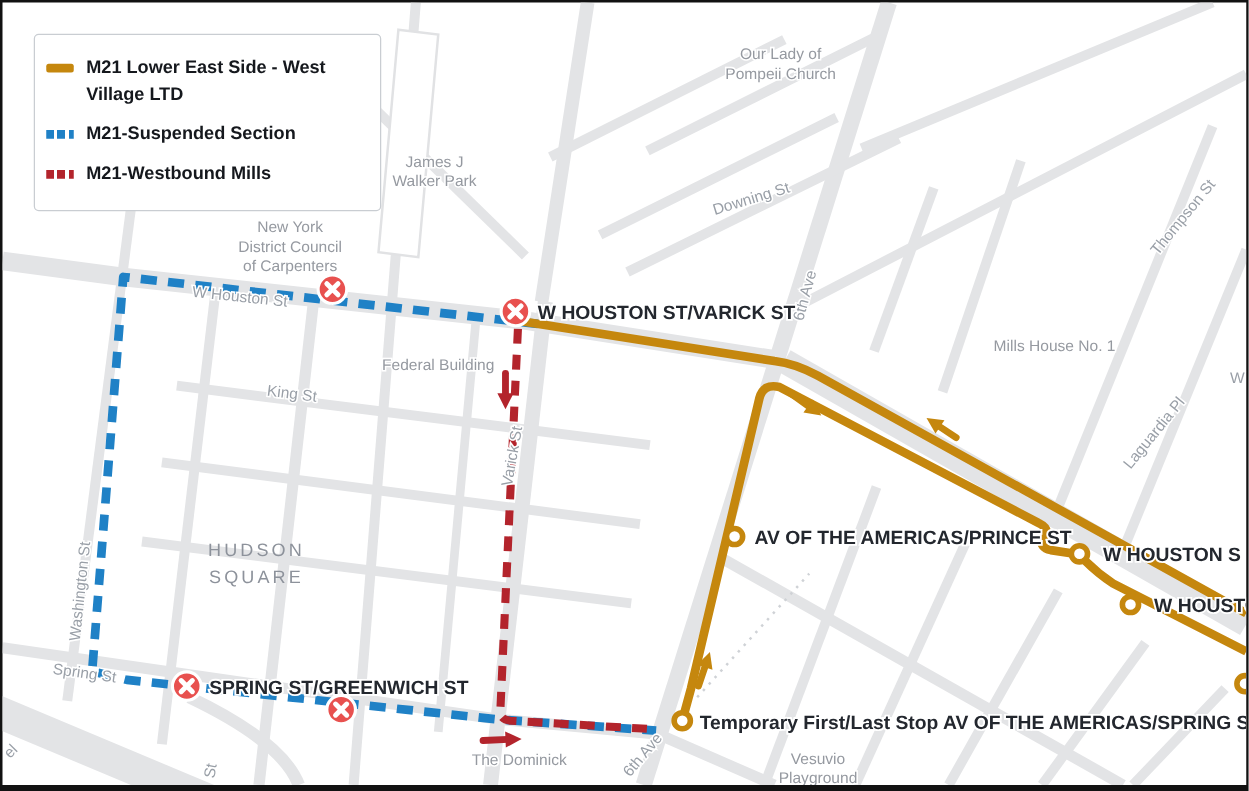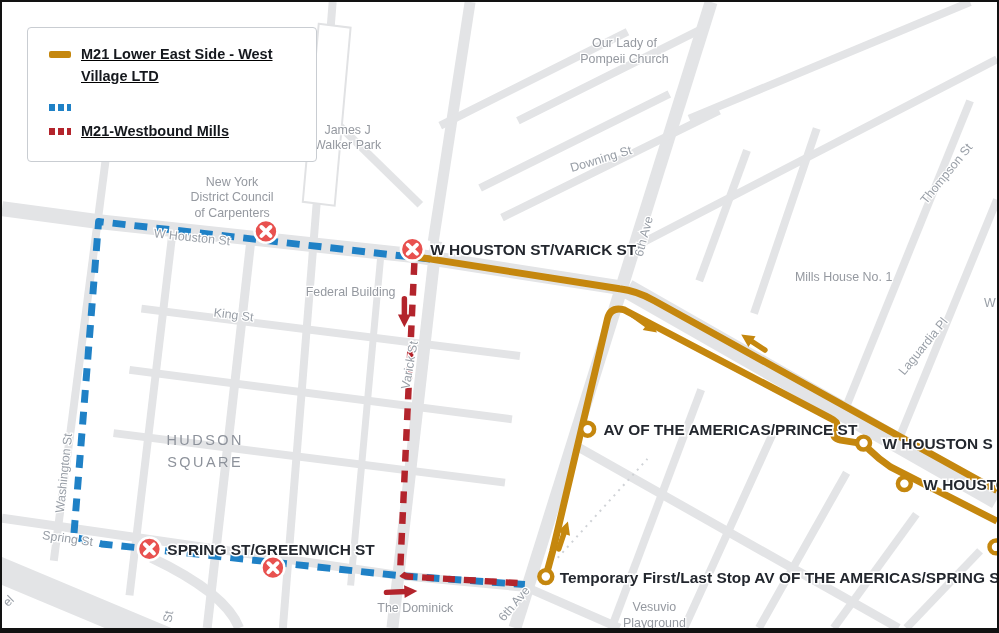--- a/index.html
+++ b/index.html
@@ -7,21 +7,21 @@
     position:relative;width:995px;height:626px;
     border:2px solid #121212;border-bottom-width:5px;
     background:#fff;overflow:hidden;
     font-family:"Liberation Sans",sans-serif;
   }
   .frame > svg{position:absolute;left:0;top:0;}
   
   .legend{
     position:absolute;left:25px;top:25px;width:253px;
     background:#fff;border:1px solid #c9cdd2;border-radius:4px;
-    padding:16px 14px 8px 21px;z-index:5;text-decoration:underline;
+    padding:16px 14px 8px 9px;z-index:5;
   }
   .legend-row{display:flex;gap:10px;margin:0 0 10px 0;}
   .legend-row .lbl{
     font-size:14.5px;font-weight:700;color:#15181d;line-height:21.5px;max-width:208px;
   }
   .swatch{flex:0 0 22px;height:7px;border-radius:2px;margin-top:7px;}
   
   text{font-family:"Liberation Sans",sans-serif;}
   .street-lb{font-size:12.5px;fill:#999fa7;paint-order:stroke;stroke:#ffffff;stroke-width:2.5px;}
   .poi-lb{font-size:12.5px;fill:#9599a0;text-anchor:middle;paint-order:stroke;stroke:#ffffff;stroke-width:2.5px;}
@@ -157,20 +157,21 @@
     </svg>
 
   <div class="legend">
     <div id="legend-items">
         <div class="legend-row">
           <span class="swatch" style="background: rgb(197, 135, 14);"></span>
           <span class="lbl">M21 Lower East Side - West Village LTD</span>
         </div>
         <div class="legend-row">
           <span class="swatch" style="background: repeating-linear-gradient(90deg, rgb(31, 129, 198) 0px, rgb(31, 129, 198) 6px, transparent 6px, transparent 9px); border-radius: 0px;"></span>
+          <span class="lbl">M21-Suspended Section</span>
         </div>
         <div class="legend-row">
           <span class="swatch" style="background: repeating-linear-gradient(90deg, rgb(179, 36, 44) 0px, rgb(179, 36, 44) 6px, transparent 6px, transparent 9px); border-radius: 0px;"></span>
           <span class="lbl">M21-Westbound Mills</span>
         </div>
       </div>
   </div>
 </div>
 
 </body></html>

